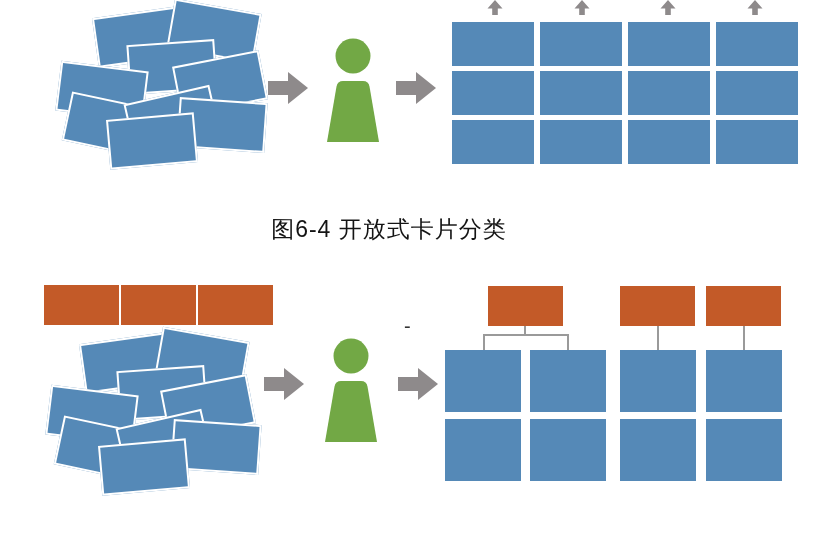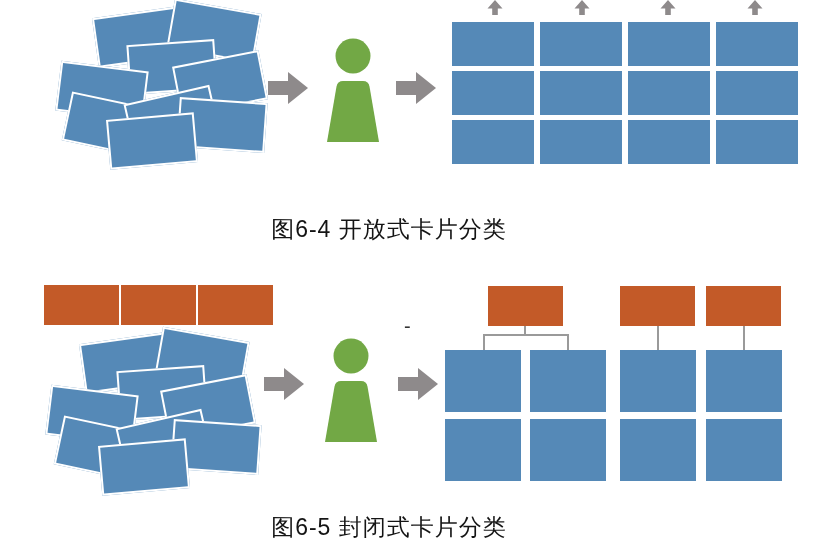--- a/index.html
+++ b/index.html
@@ -177,15 +177,14 @@
     <div class="group-1col" style="left:620px">
       <div></div>
       <div></div>
     </div>
     <div class="group-1col" style="left:706px">
       <div></div>
       <div></div>
     </div>
   </div>
 
-  <div class="caption" style="top:512px">图6-5 封闭式卡片分类</div>
 
 </div>
 
 </body></html>

